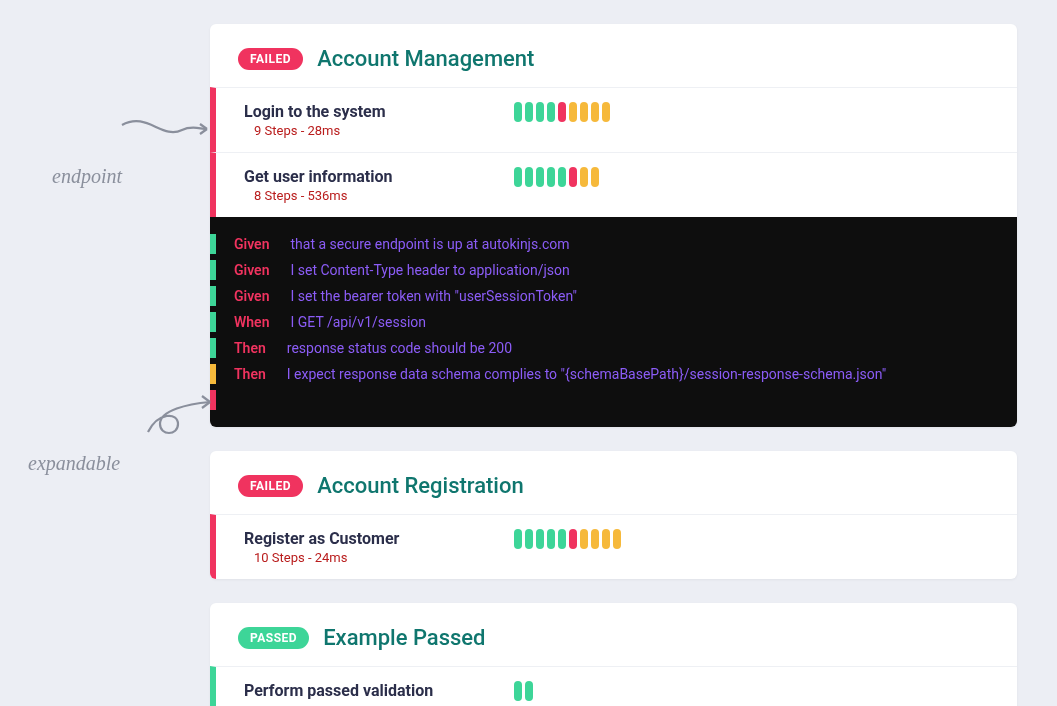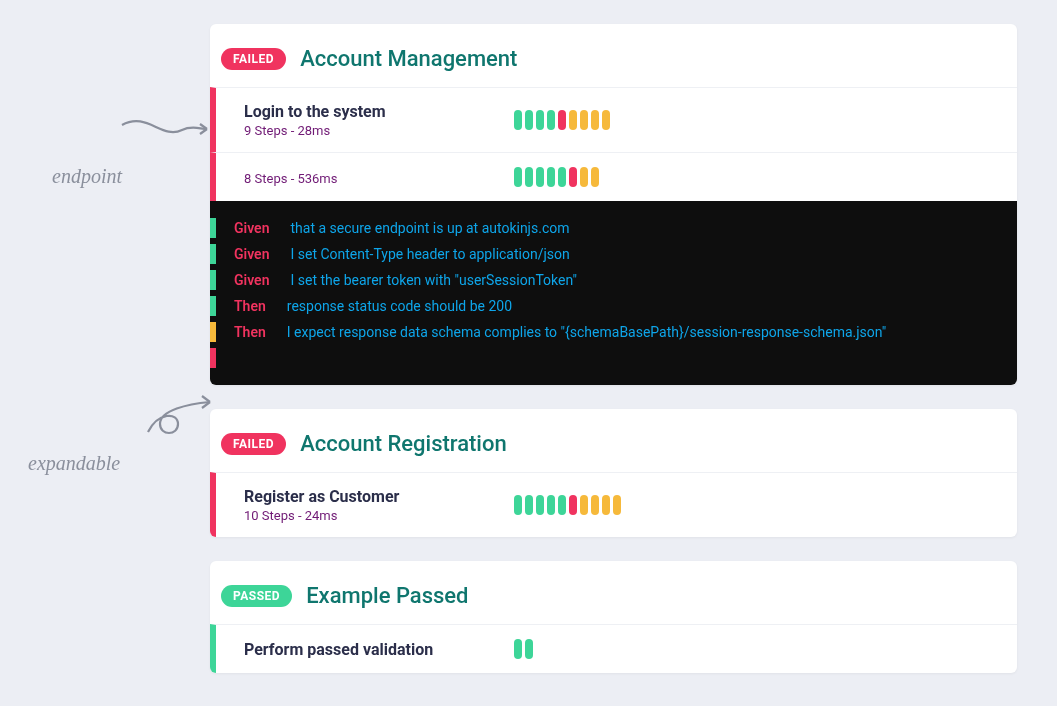--- a/index.html
+++ b/index.html
@@ -22,21 +22,21 @@
   .card {
     background: #fff;
     border-radius: 6px;
     margin: 24px 40px 24px 210px;
     box-shadow: 0 1px 3px rgba(0,0,0,0.05);
     overflow: hidden;
   }
   .card-header {
     display: flex;
     align-items: center;
-    padding: 22px 28px 16px 11px;
+    padding: 22px 28px 16px 28px;
     gap: 14px;
   }
   .badge {
     display: inline-block;
     padding: 4px 12px;
     border-radius: 14px;
     font-size: 12px;
     font-weight: 700;
     color: #fff;
     letter-spacing: 0.5px;
@@ -45,37 +45,37 @@
   .badge-passed { background: #3dd598; }
   .card-title {
     font-size: 22px;
     color: #0f766e;
     font-weight: 500;
   }
   .scenario {
     border-top: 1px solid #eef0f4;
     border-left: 6px solid transparent;
     display: flex;
-    align-items: center;
     padding: 14px 28px 14px 28px;
     gap: 30px;
     cursor: pointer;
   }
   .scenario-fail { border-left-color: #f0335f; }
   .scenario-pass { border-left-color: #3dd598; }
   .scenario-info { flex: 0 0 240px; }
   .scenario-name {
     font-size: 16px;
     font-weight: 700;
     color: #2b2e4a;
   }
   .scenario-meta {
     font-size: 13px;
-    color: #701a75;
+    color: #b91c1c;
     margin-top: 2px;
+    margin-left: 10px;
   }
   .pills { display: flex; gap: 3px; }
   .pill {
     width: 8px;
     height: 20px;
     border-radius: 4px;
   }
   .pill-pass { background: #3dd598; }
   .pill-fail { background: #f0335f; }
   .pill-warn { background: #f6b93b; }
@@ -92,21 +92,21 @@
   .step-marker {
     width: 6px;
     align-self: stretch;
     min-height: 20px;
     margin-right: 18px;
   }
   .marker-pass { background: #3dd598; }
   .marker-fail { background: #f0335f; }
   .marker-warn { background: #f6b93b; }
   .step-keyword { color: #f0335f; font-weight: 600; margin-right: 4px; }
-  .step-text { color: #0ea5e9; padding-left: 17px; }
+  .step-text { color: #8b5cf6; padding-left: 17px; }
 </style>
 </head>
 <body>
 
 <div class="annotation" style="left:52px; top:115px;">
   <svg width="160" height="50" viewBox="0 0 160 50">
     <path d="M70 10 C 95 -4, 110 25, 130 15 C 140 10, 148 14, 155 14" fill="none" stroke="#8a8f9c" stroke-width="2.2"></path>
     <path d="M155 14 L148 9 M155 14 L148 19" fill="none" stroke="#8a8f9c" stroke-width="2.2"></path>
   </svg>
   <span>endpoint</span>
@@ -138,20 +138,21 @@
           <div class="pill pill-pass"></div>
           <div class="pill pill-fail"></div>
           <div class="pill pill-warn"></div>
           <div class="pill pill-warn"></div>
           <div class="pill pill-warn"></div>
           <div class="pill pill-warn"></div>
         </div>
       </div>
       <div class="scenario scenario-fail">
         <div class="scenario-info">
+          <div class="scenario-name">Get user information</div>
           <div class="scenario-meta">8 Steps - 536ms</div>
         </div>
         <div class="pills">
           <div class="pill pill-pass"></div>
           <div class="pill pill-pass"></div>
           <div class="pill pill-pass"></div>
           <div class="pill pill-pass"></div>
           <div class="pill pill-pass"></div>
           <div class="pill pill-fail"></div>
           <div class="pill pill-warn"></div>
@@ -166,20 +167,25 @@
         </div>
         <div class="step-line">
           <div class="step-marker marker-pass"></div>
           <span class="step-keyword">Given</span>
           <span class="step-text">I set Content-Type header to application/json</span>
         </div>
         <div class="step-line">
           <div class="step-marker marker-pass"></div>
           <span class="step-keyword">Given</span>
           <span class="step-text">I set the bearer token with "userSessionToken"</span>
+        </div>
+        <div class="step-line">
+          <div class="step-marker marker-pass"></div>
+          <span class="step-keyword">When</span>
+          <span class="step-text">I GET /api/v1/session</span>
         </div>
         <div class="step-line">
           <div class="step-marker marker-pass"></div>
           <span class="step-keyword">Then</span>
           <span class="step-text">response status code should be 200</span>
         </div>
         <div class="step-line">
           <div class="step-marker marker-warn"></div>
           <span class="step-keyword">Then</span>
           <span class="step-text">I expect response data schema complies to "{schemaBasePath}/session-response-schema.json"</span>

